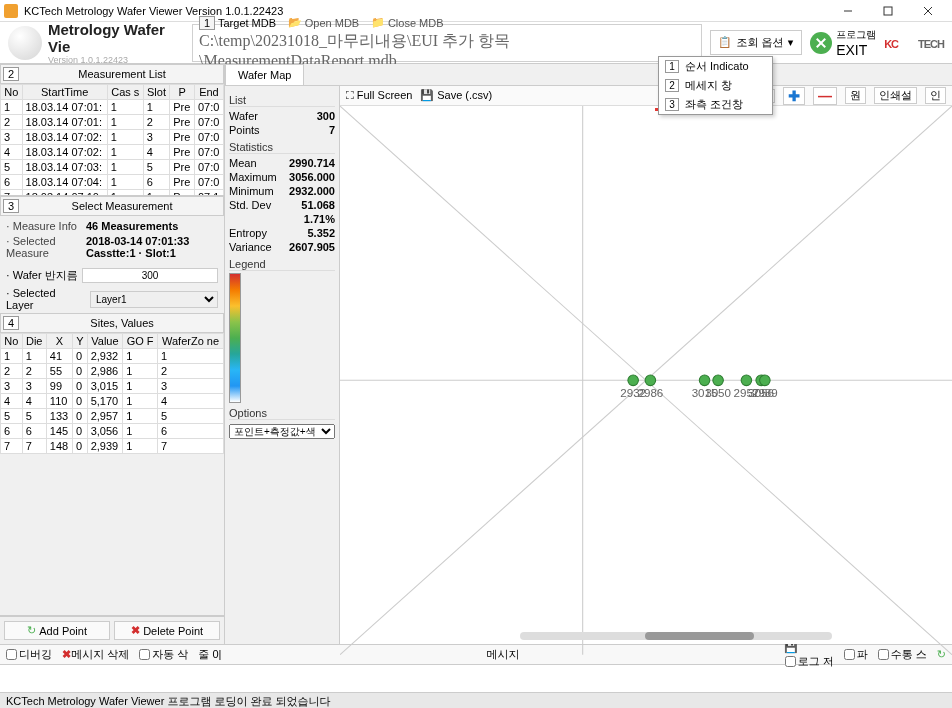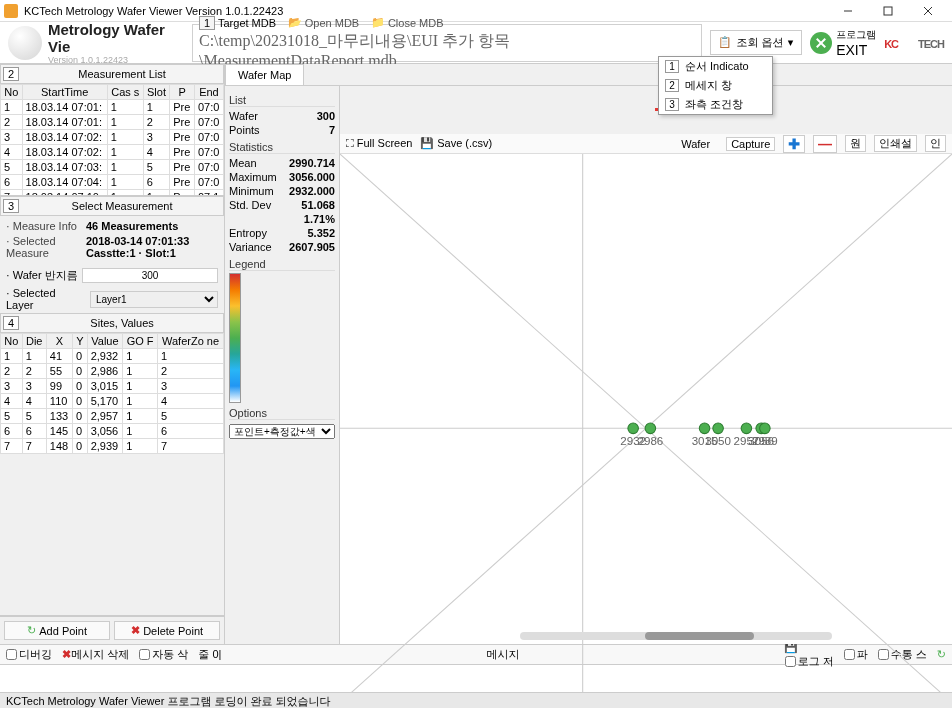--- a/index.html
+++ b/index.html
@@ -56,21 +56,21 @@
 .tab { padding: 4px 12px; border: 1px solid #ccc; border-bottom: none; background: #fff; margin-right: -1px; }
 .content-area { flex: 1; display: flex; }
 .stats-col { width: 115px; padding: 4px; border-right: 1px solid #ccc; font-size: 10px; }
 .group-label { font-weight: normal; color: #333; border-bottom: 1px solid #ddd; margin: 4px 0 2px; }
 .stat-row { display: flex; justify-content: space-between; padding: 1px 0; }
 .stat-row .v { font-weight: bold; }
 .legend-grad { display: flex; gap: 4px; margin-top: 2px; }
 .grad-bar { width: 12px; height: 130px; background: linear-gradient(to bottom, #d32f2f, #f57c00, #fbc02d, #8bc34a, #4caf50, #26a69a, #29b6f6, #2196f3, #fff); border: 1px solid #999; }
 .grad-labels { display: flex; flex-direction: column; justify-content: space-between; font-size: 9px; height: 130px; }
 .opt-select { width: 100%; font-size: 10px; margin-top: 2px; }
-.chart-area { flex: 1; position: relative; background: #fff; margin-top: 48px; }
+.chart-area { flex: 1; position: relative; background: #fff; }
 .chart-toolbar { position: absolute; top: 0; left: 0; right: 0; height: 20px; border-bottom: 1px solid #ddd; display: flex; align-items: center; padding: 0 6px; gap: 8px; font-size: 10px; background: #fafafa; }
 .chart-toolbar .spacer { flex: 1; }
 .mini-btn { border: 1px solid #ccc; padding: 0 4px; background: #fff; }
 .wafer-svg { position: absolute; top: 20px; left: 0; right: 0; bottom: 0; }
 .footer-bar { height: 20px; border-top: 1px solid #ccc; display: flex; align-items: center; padding: 0 6px; gap: 10px; font-size: 10px; background: #f8f8f8; }
 .footer-bar .sep { flex: 1; text-align: center; }
 .status-bar { position: absolute; bottom: 0; left: 0; right: 0; height: 16px; background: #e8e8e8; border-top: 1px solid #ccc; padding: 1px 6px; font-size: 10px; display: flex; }
 .status-bar .st { flex: 1; }
 .chk { display: flex; align-items: center; gap: 2px; }
 input[type=checkbox] { width: 11px; height: 11px; }

